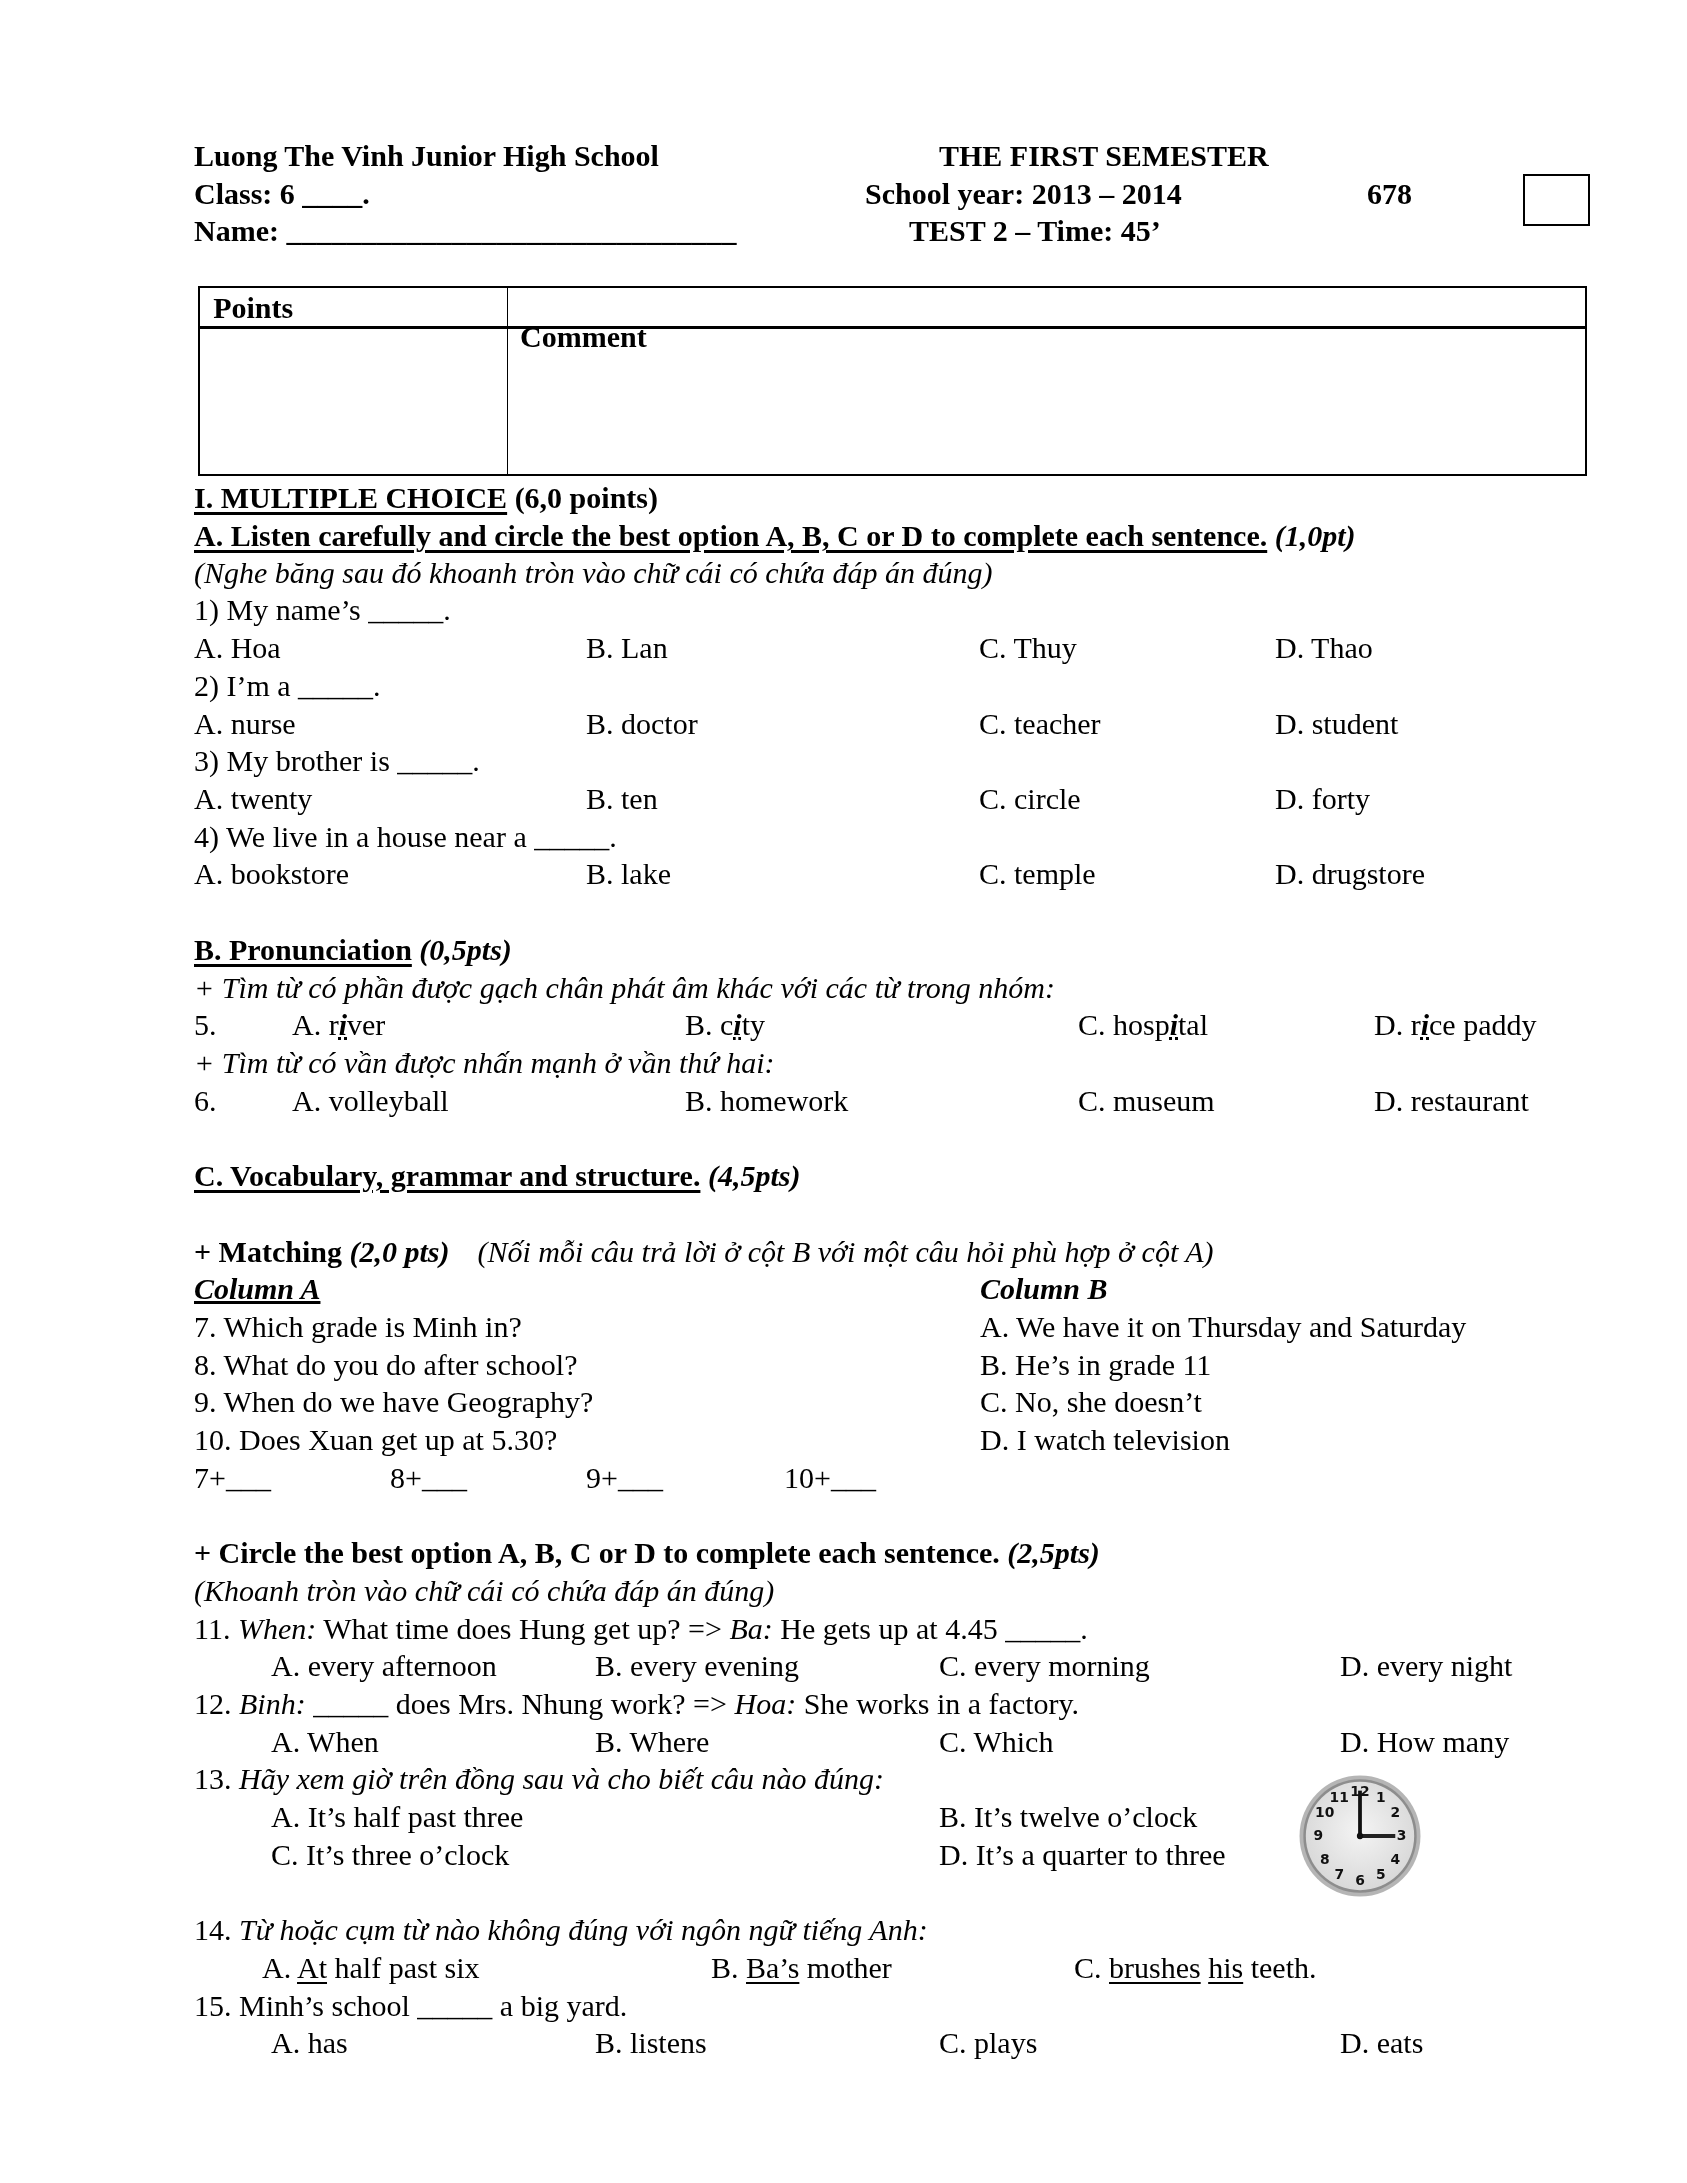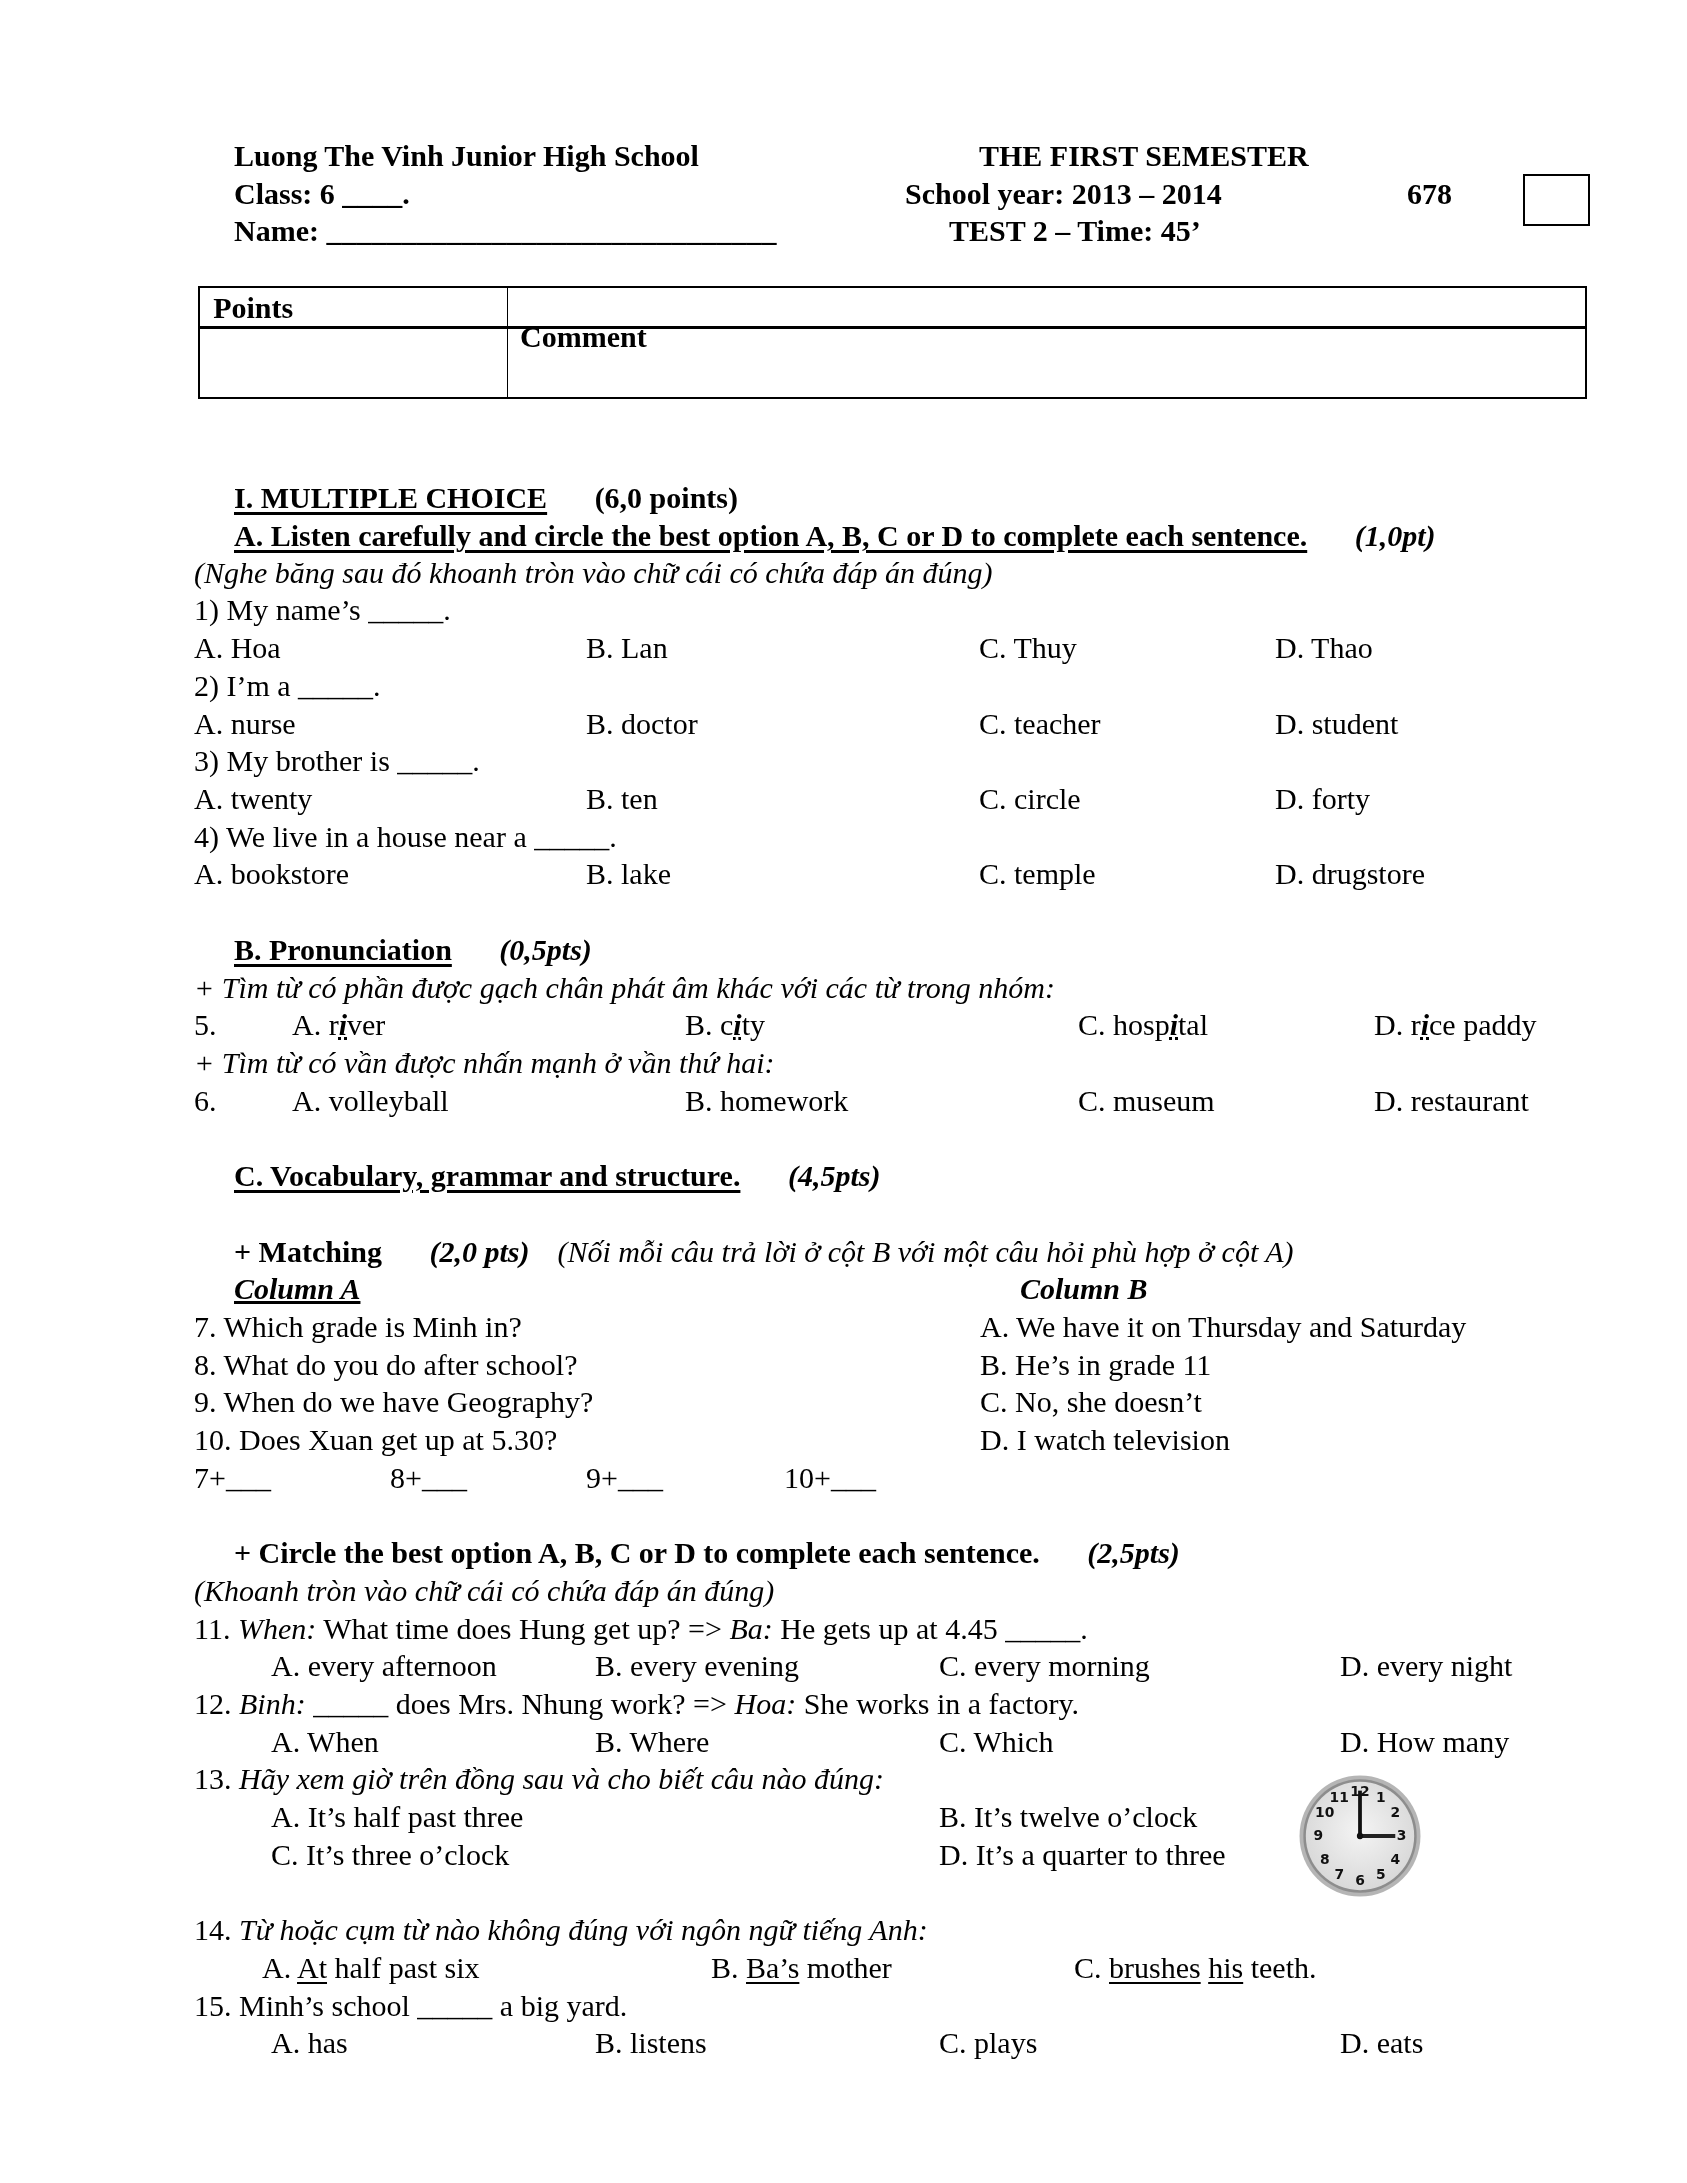--- a/index.html
+++ b/index.html
@@ -1,24 +1,24 @@
 <!DOCTYPE html>
 <html style="font-size:10.6px"><head>
 <meta charset="utf-8">
 <style>
   html, body { margin:0; padding:0; background:#ffffff; }
   body { width:1687px; height:2183px; position:relative; overflow:hidden;
          font-family:"Liberation Serif", "DejaVu Serif", serif; color:#000; font-size:30px; }
   .abs { position:absolute; white-space:nowrap; line-height:1; }
-  .b { font-weight:bold;margin-left:40px; }
+  .b { font-weight:bold; }
   .i { font-style:italic; }
   .u { text-decoration:underline; text-decoration-thickness:2.6px; text-underline-offset:4px; }
   .ub { text-decoration:underline; text-decoration-thickness:2px; text-underline-offset:4px; }
   .score-box { position:absolute; left:1523px; top:174px; width:63px; height:48px; border:2.6px solid #000; }
-  .ptable { position:absolute; left:198px; top:286px; width:1389px; height:113px;
+  .ptable { position:absolute; left:198px; top:286px; width:1389px; height:190px;
             border:2.6px solid #000; box-sizing:border-box;text-align:right; }
   .ptable .hdr { position:absolute; left:0; top:0; right:0; height:38px; border-bottom:3.3px solid #000; }
   .ptable .vline { position:absolute; left:307px; top:0; bottom:0; border-left:1.3px solid #000; }
   .ptable .hcell { position:absolute; top:5.3px; font-weight:bold; font-size:30px; line-height:1; }
   .clock { position:absolute; left:1297px; top:1773px; width:126px; height:126px; }
   .dot-u { text-decoration:underline; text-decoration-style:dotted; text-decoration-thickness:2.6px; font-weight:bold; font-style:italic; }
 </style>
 </head>
 <body>
 

